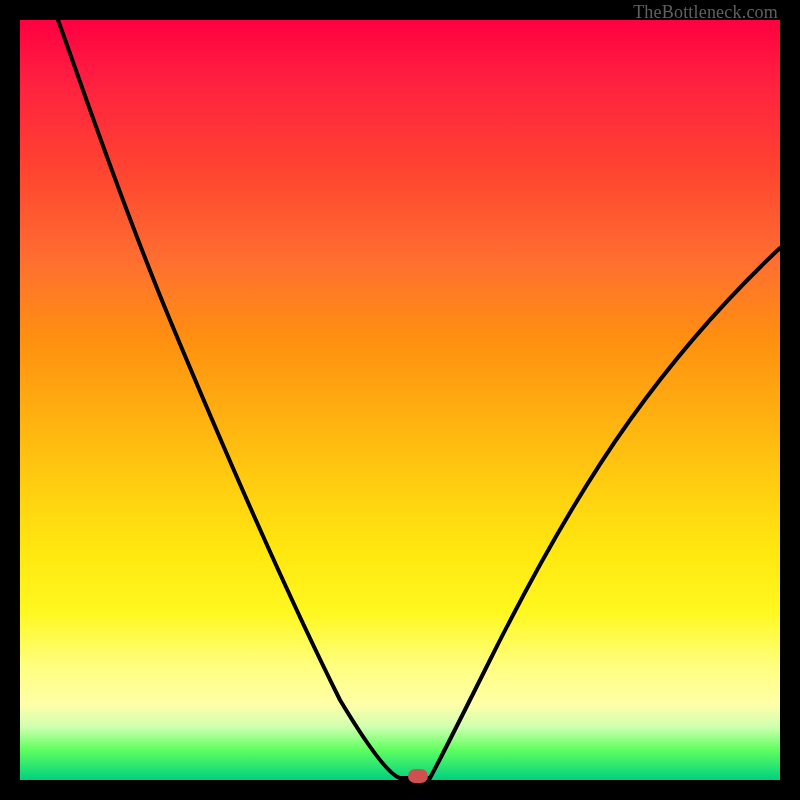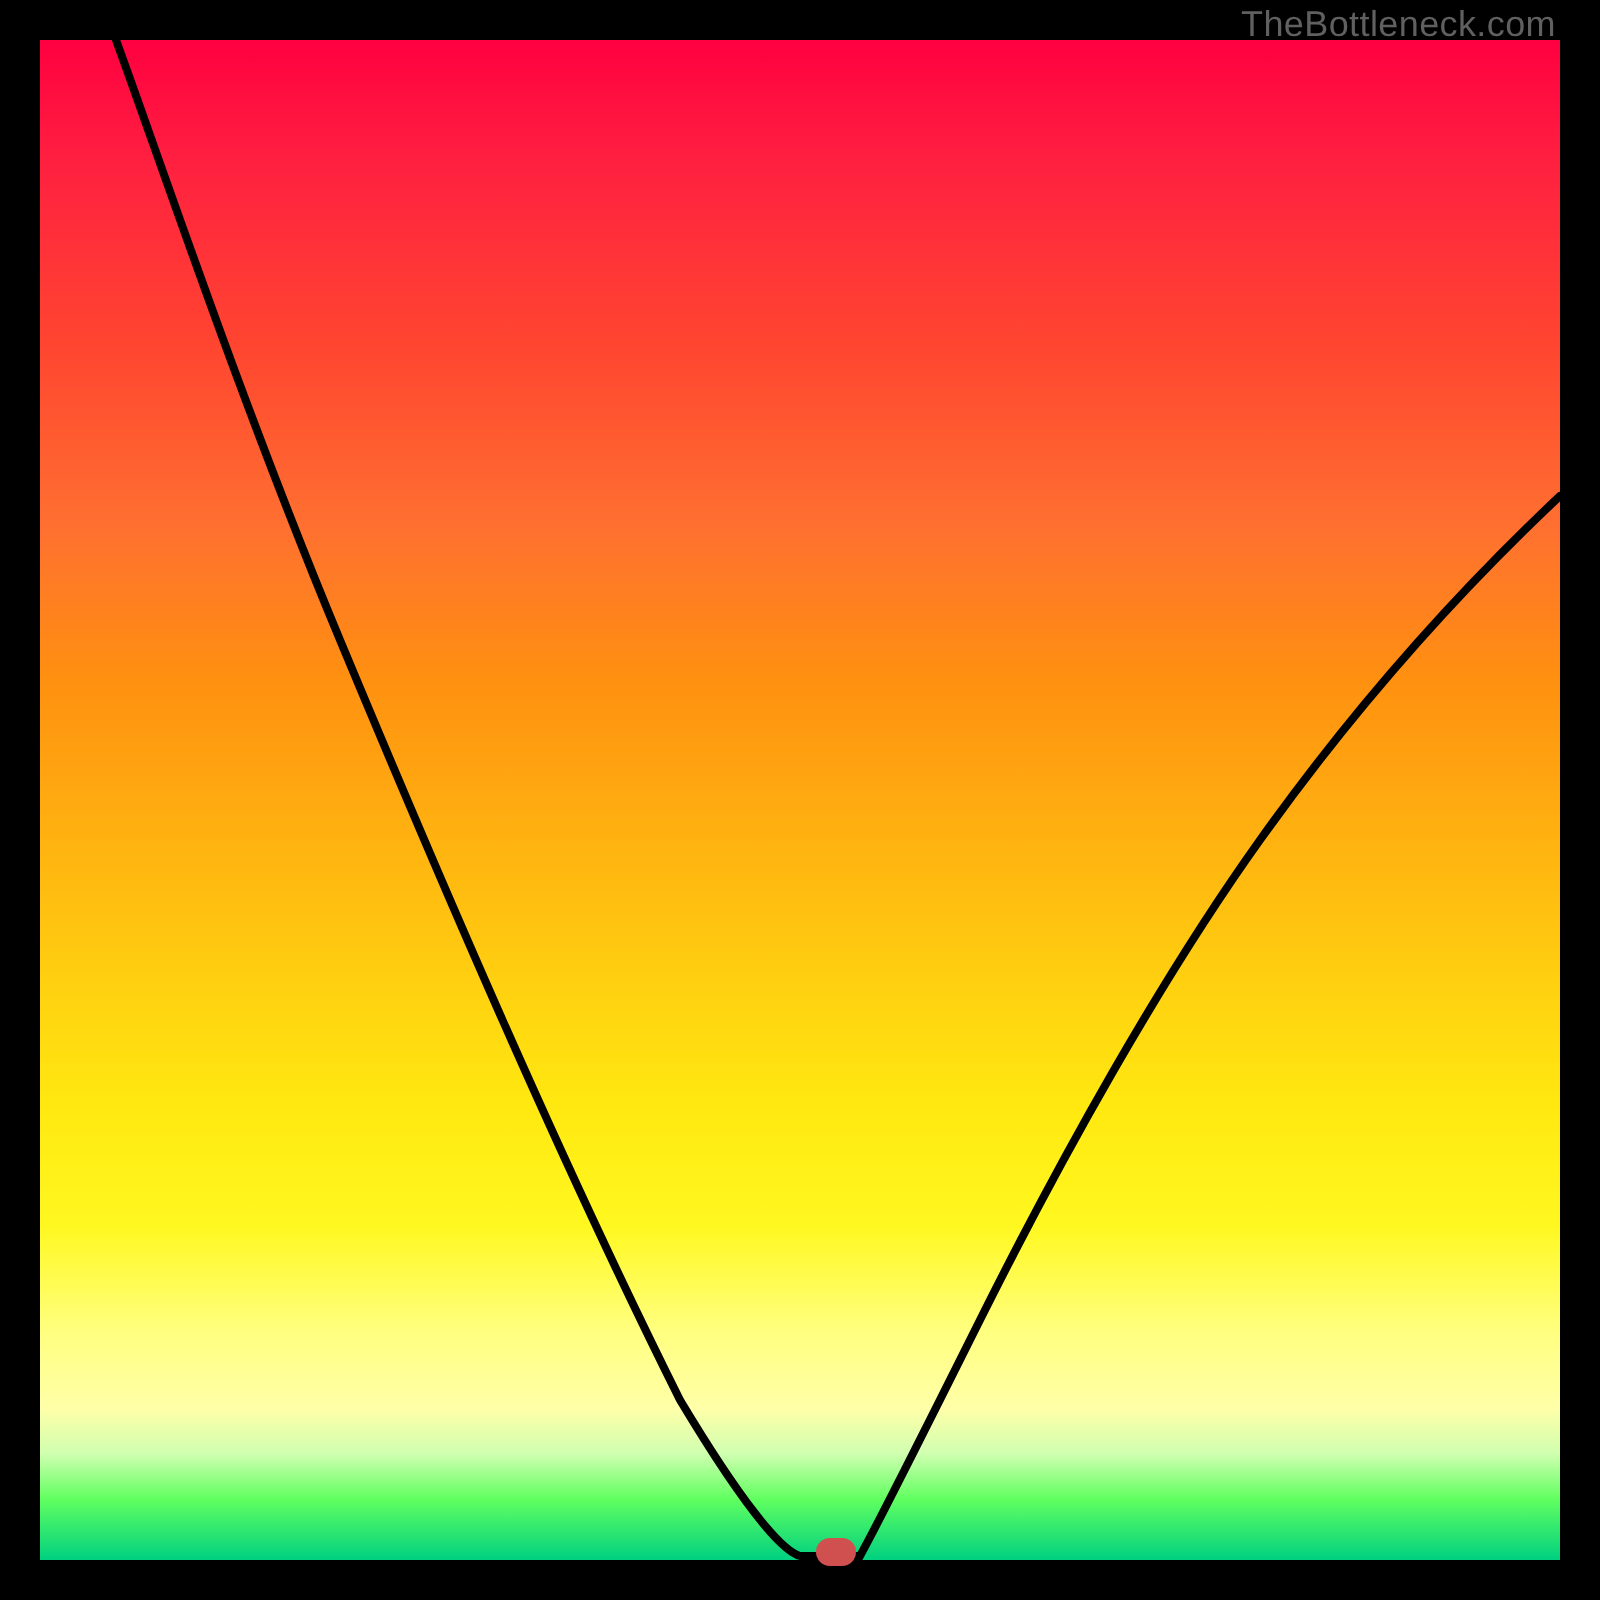--- a/index.html
+++ b/index.html
@@ -30,21 +30,21 @@
       #ffffa8 90%,
       #d0ffb0 93%,
       #60ff60 96%,
       #00d080 100%
     );
   }
   .watermark {
     position: absolute;
     top: 2px;
     right: 22px;
-    font-family: Liberation Sans, sans-serif;
+    font-family: Liberation Serif, serif;
     font-size: 18px;
     font-weight: 500;
     color: #606060;
     letter-spacing: 0.2px;
   }
   .curve {
     position: absolute;
     left: 20px;
     top: 20px;
     width: 760px;

